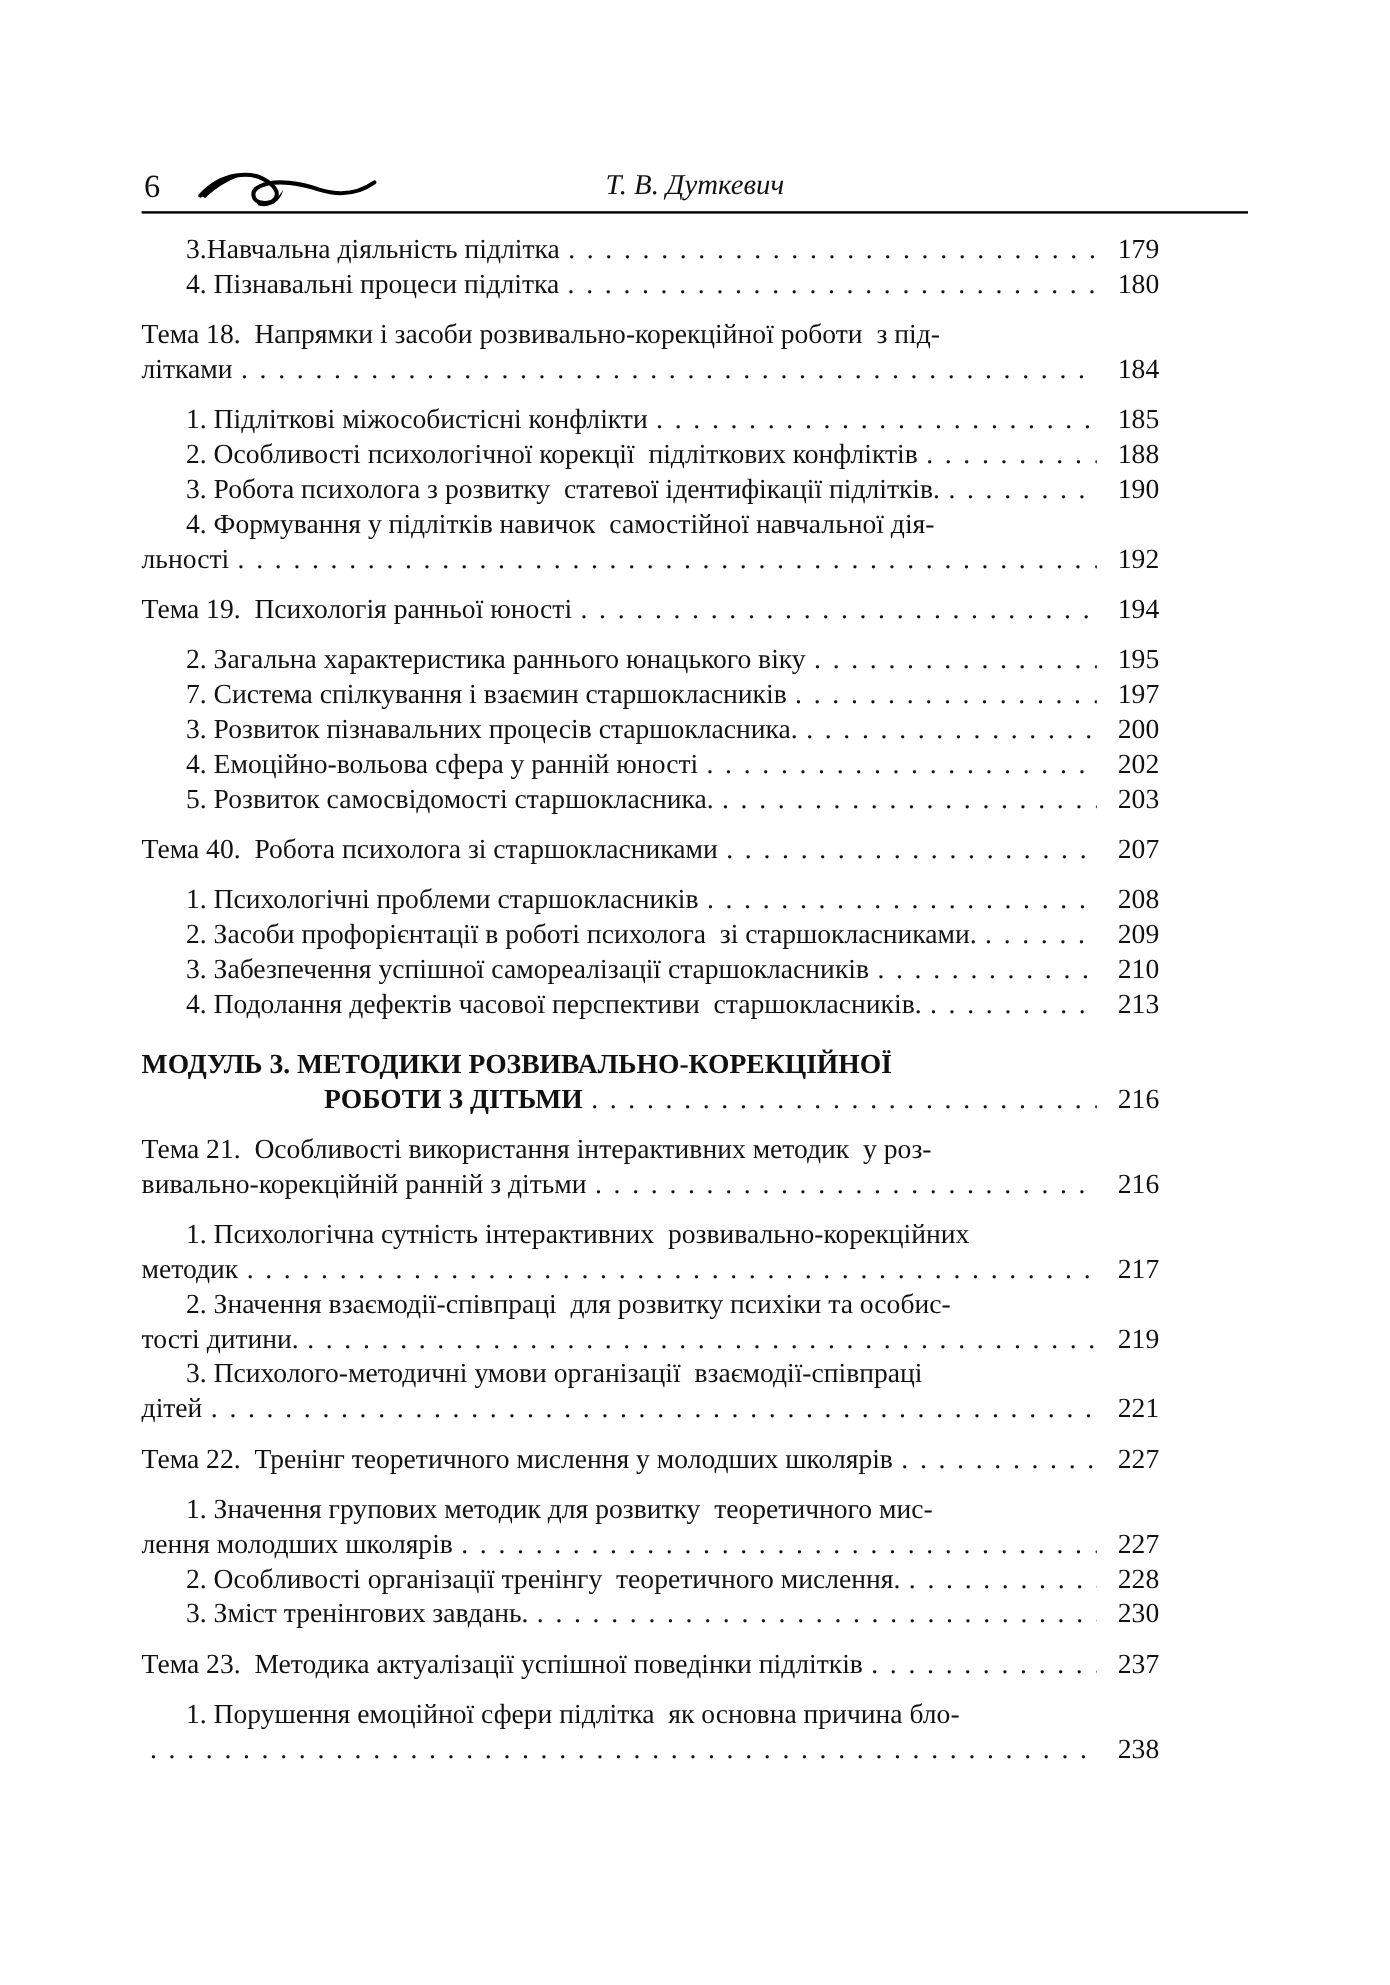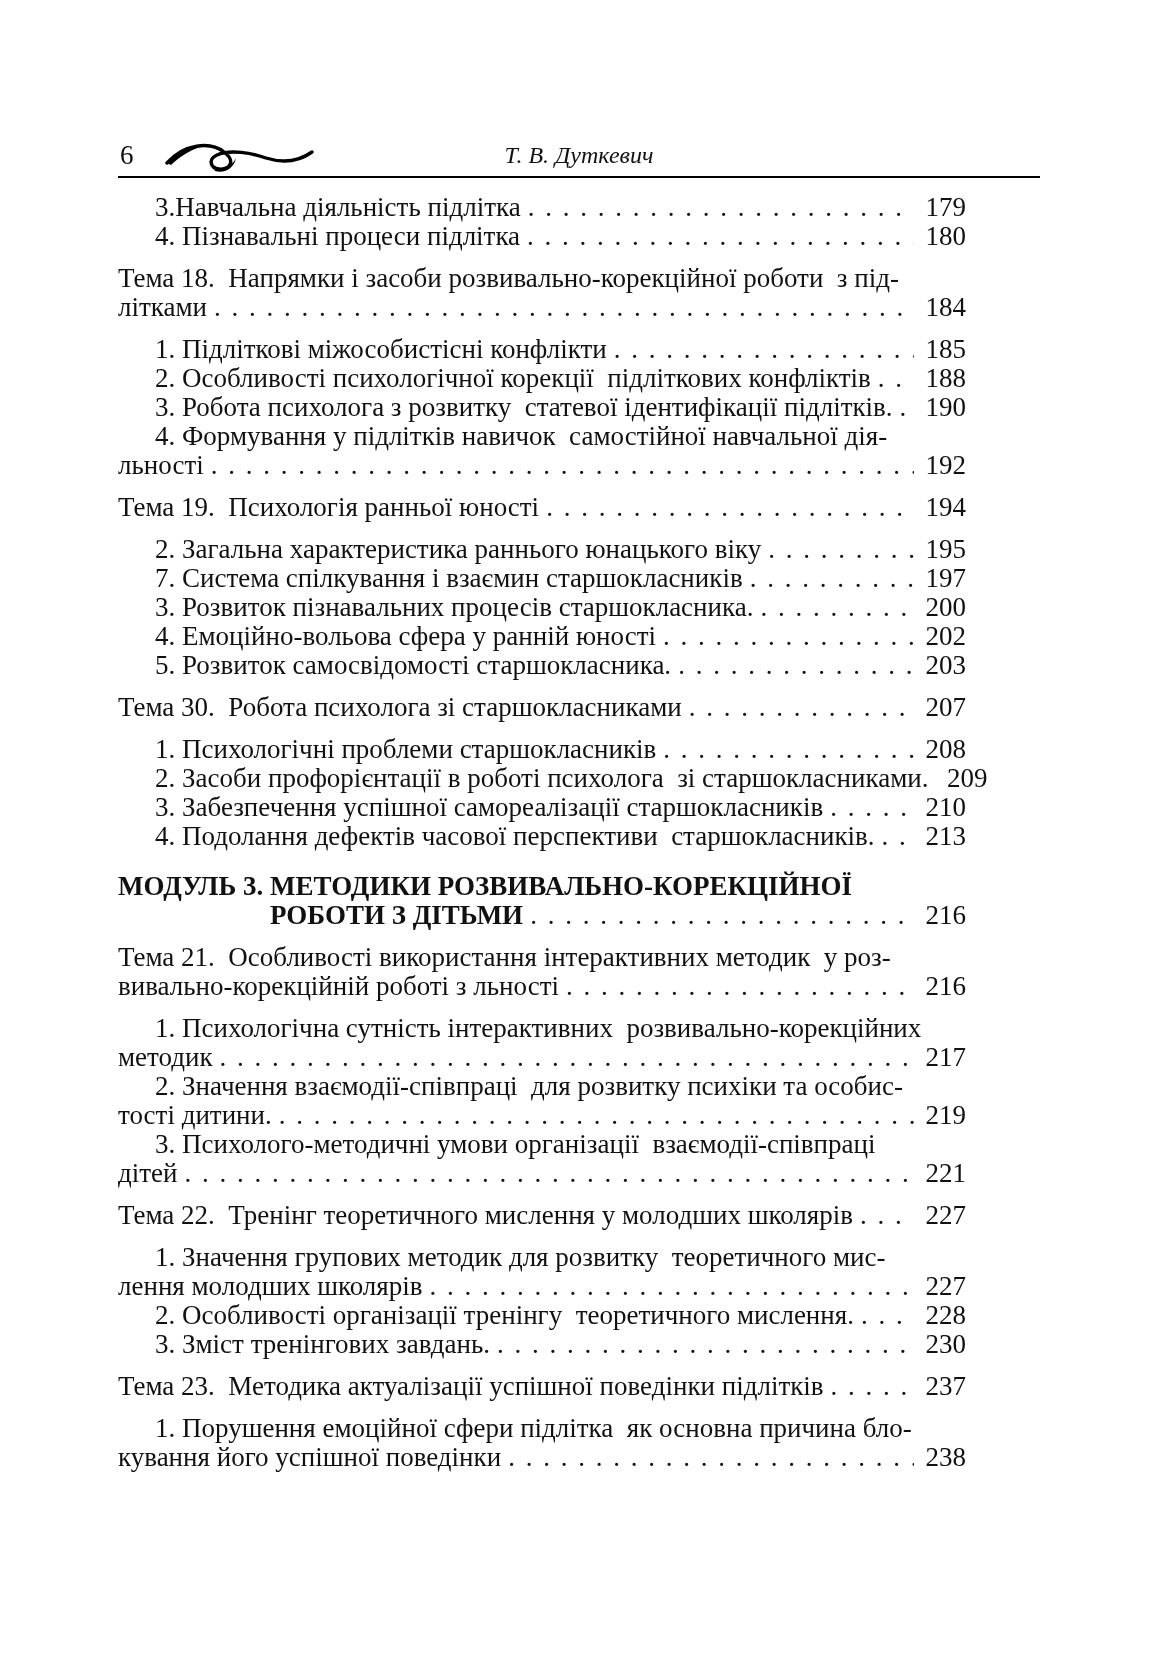--- a/index.html
+++ b/index.html
@@ -15,21 +15,21 @@
   
   .header { position: relative; height: 48px; border-bottom: 2px solid #000; }
   .pageno { position: absolute; left: 2px; bottom: 5px; font-size: 27px; }
   .ornament { position: absolute; left: 46px; bottom: 1px; line-height: 0; }
   .author {
     position: absolute; left: 0; right: 0; bottom: 7px;
     text-align: center; font-style: italic; font-size: 24px;
   }
 
   
-  .toc { margin-top: 15px; width: 848px; font-size: 27px; line-height: 29px; }
+  .toc { margin-top: 15px; width: 848px; font-size: 23px; line-height: 29px; }
   .entry.tema { margin: 13px 0; }
   .entry.module { margin: 21px 0 13px 0; font-weight: 700; }
   .line { white-space: pre; }
   .line.last { display: flex; align-items: baseline; }
   .sub .line.first { padding-left: 37px; }
   .module .line.last { padding-left: 152px; }
   .txt { flex: 0 0 auto; white-space: pre; }
   .dots {
     flex: 1 1 auto;
     overflow: hidden;
@@ -96,41 +96,41 @@
       <div class="entry sub">
         <div class="line first last"><span class="txt">3. Розвиток пізнавальних процесів старшокласника.</span><span class="dots"></span><span class="pg">200</span></div>
       </div>
       <div class="entry sub">
         <div class="line first last"><span class="txt">4. Емоційно-вольова сфера у ранній юності</span><span class="dots"></span><span class="pg">202</span></div>
       </div>
       <div class="entry sub">
         <div class="line first last"><span class="txt">5. Розвиток самосвідомості старшокласника.</span><span class="dots"></span><span class="pg">203</span></div>
       </div>
       <div class="entry tema">
-        <div class="line first last"><span class="txt">Тема 30.  Робота психолога зі старшокласниками</span><span class="dots"></span><span class="pg">207</span></div>
+        <div class="line first last"><span class="txt">Тема 40.  Робота психолога зі старшокласниками</span><span class="dots"></span><span class="pg">207</span></div>
       </div>
       <div class="entry sub">
         <div class="line first last"><span class="txt">1. Психологічні проблеми старшокласників</span><span class="dots"></span><span class="pg">208</span></div>
       </div>
       <div class="entry sub">
         <div class="line first last"><span class="txt">2. Засоби профорієнтації в роботі психолога  зі старшокласниками.</span><span class="dots"></span><span class="pg">209</span></div>
       </div>
       <div class="entry sub">
         <div class="line first last"><span class="txt">3. Забезпечення успішної самореалізації старшокласників</span><span class="dots"></span><span class="pg">210</span></div>
       </div>
       <div class="entry sub">
         <div class="line first last"><span class="txt">4. Подолання дефектів часової перспективи  старшокласників.</span><span class="dots"></span><span class="pg">213</span></div>
       </div>
       <div class="entry module">
         <div class="line first">МОДУЛЬ 3. МЕТОДИКИ РОЗВИВАЛЬНО-КОРЕКЦІЙНОЇ</div>
         <div class="line last"><span class="txt">РОБОТИ З ДІТЬМИ</span><span class="dots"></span><span class="pg">216</span></div>
       </div>
       <div class="entry tema">
         <div class="line first">Тема 21.  Особливості використання інтерактивних методик  у роз-</div>
-        <div class="line last"><span class="txt">вивально-корекційній роботі з льності</span><span class="dots"></span><span class="pg">216</span></div>
+        <div class="line last"><span class="txt">вивально-корекційній ранній з дітьми</span><span class="dots"></span><span class="pg">216</span></div>
       </div>
       <div class="entry sub">
         <div class="line first">1. Психологічна сутність інтерактивних  розвивально-корекційних</div>
         <div class="line last"><span class="txt">методик</span><span class="dots"></span><span class="pg">217</span></div>
       </div>
       <div class="entry sub">
         <div class="line first">2. Значення взаємодії-співпраці  для розвитку психіки та особис-</div>
         <div class="line last"><span class="txt">тості дитини.</span><span class="dots"></span><span class="pg">219</span></div>
       </div>
       <div class="entry sub">
@@ -148,17 +148,17 @@
         <div class="line first last"><span class="txt">2. Особливості організації тренінгу  теоретичного мислення.</span><span class="dots"></span><span class="pg">228</span></div>
       </div>
       <div class="entry sub">
         <div class="line first last"><span class="txt">3. Зміст тренінгових завдань.</span><span class="dots"></span><span class="pg">230</span></div>
       </div>
       <div class="entry tema">
         <div class="line first last"><span class="txt">Тема 23.  Методика актуалізації успішної поведінки підлітків</span><span class="dots"></span><span class="pg">237</span></div>
       </div>
       <div class="entry sub">
         <div class="line first">1. Порушення емоційної сфери підлітка  як основна причина бло-</div>
-        <div class="line last"><span class="txt">кування його успішної поведінки</span><span class="dots"></span><span class="pg">238</span></div>
+        <div class="line last"><span class="dots"></span><span class="pg">238</span></div>
       </div>
     </main>
 
 </div>
 
 </body></html>

